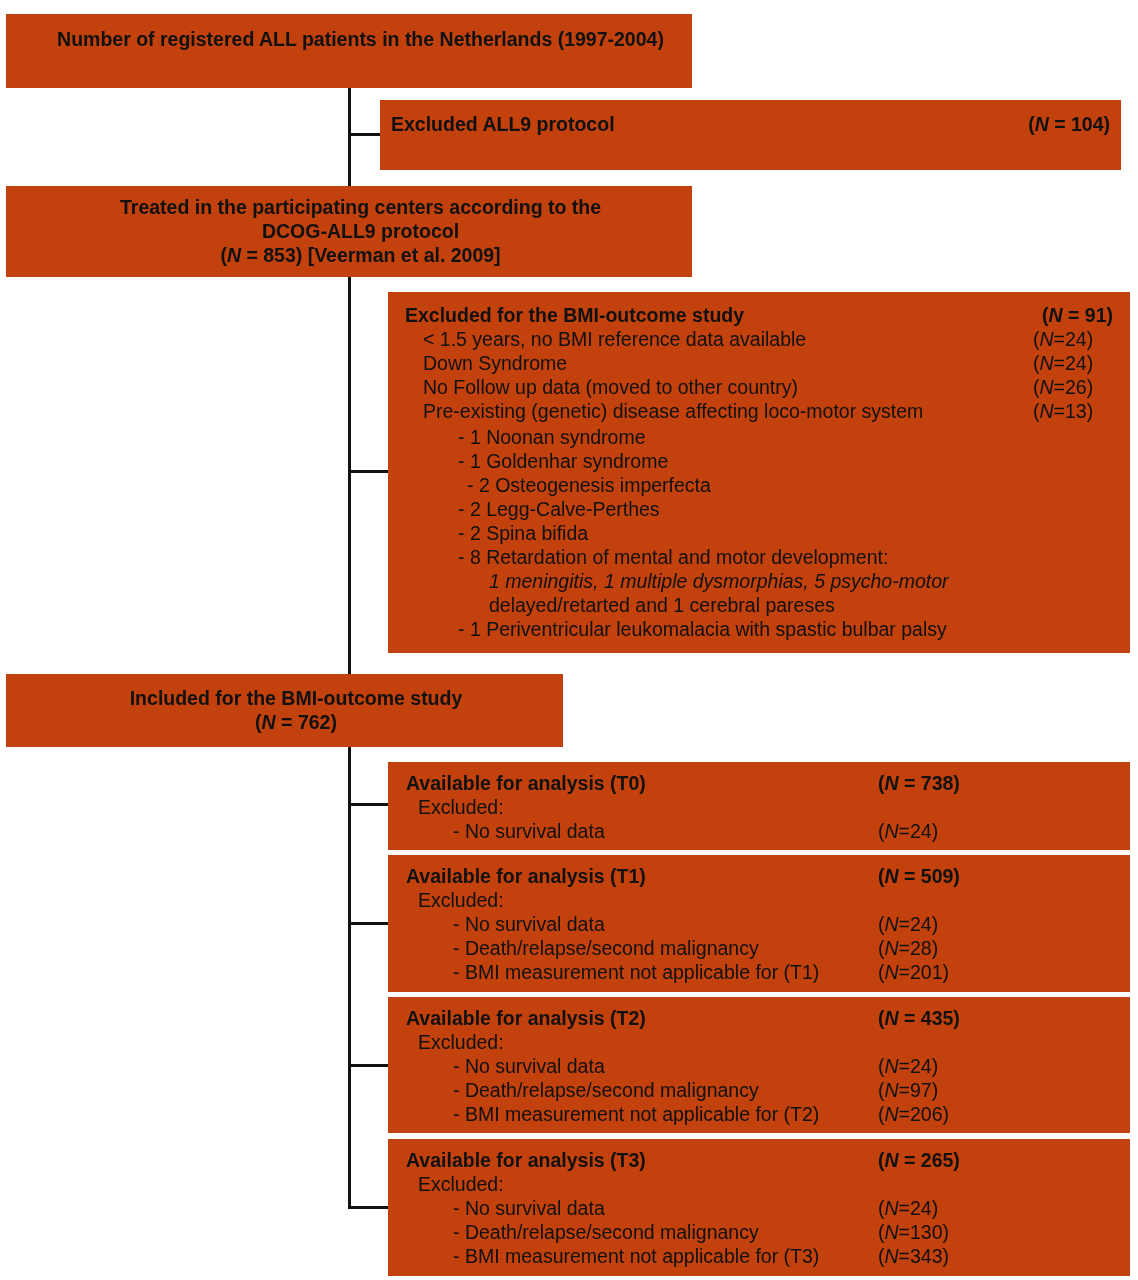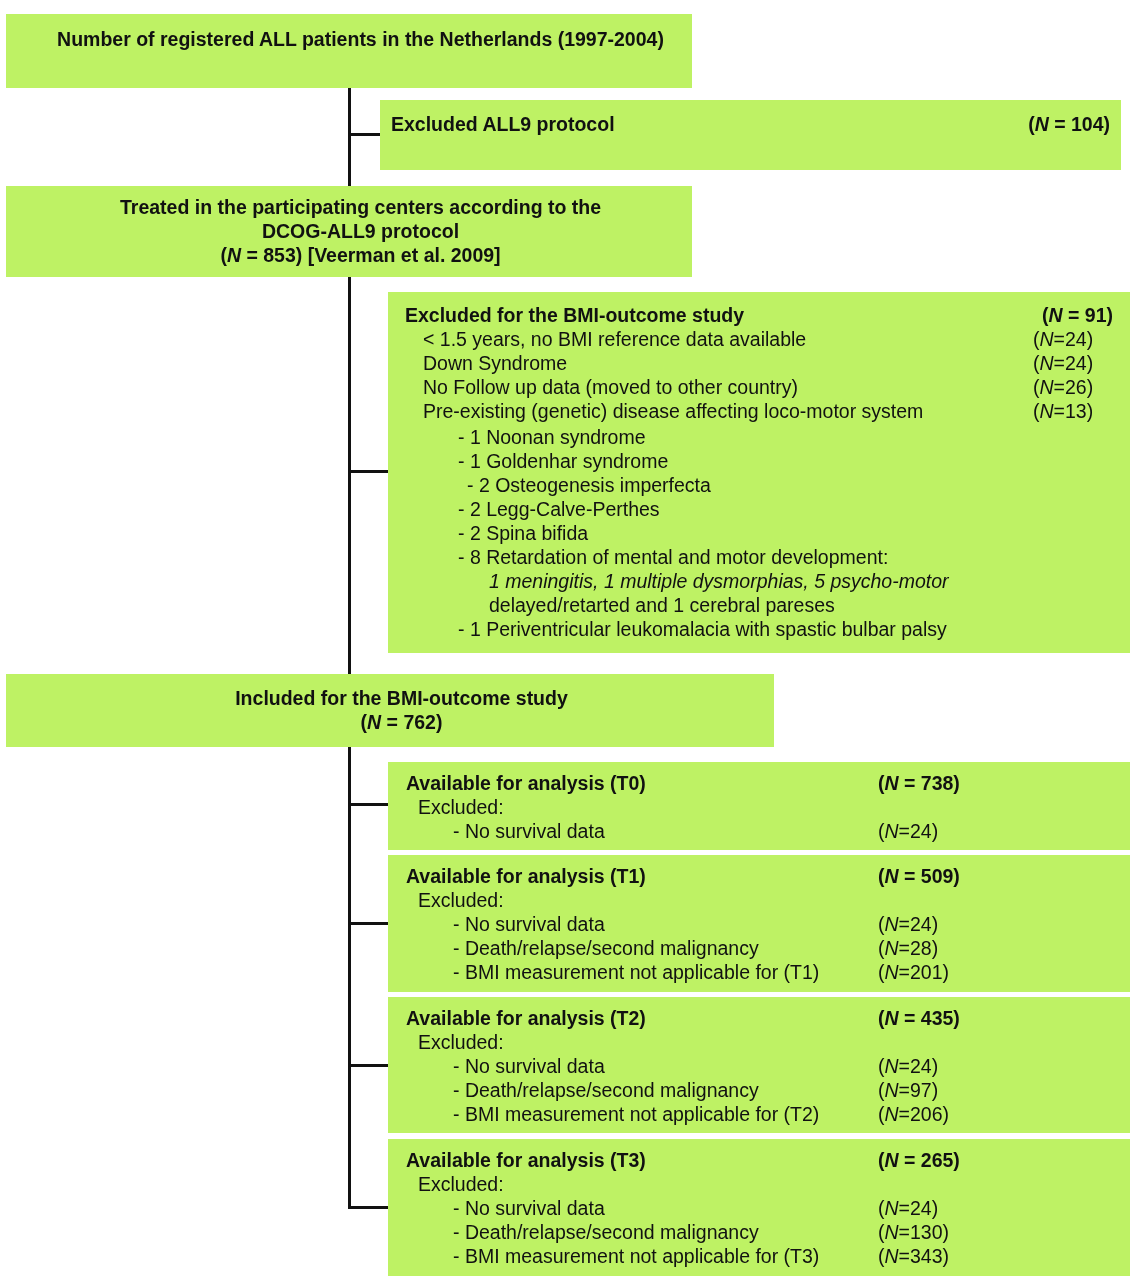--- a/index.html
+++ b/index.html
@@ -1,18 +1,18 @@
 <!DOCTYPE html>
 <html><head>
 <meta charset="utf-8">
 <style>
   html, body { margin: 0; padding: 0; background: #ffffff; }
   body { width: 1138px; height: 1280px; position: relative; overflow: hidden;
          font-family: "Liberation Sans", sans-serif; color: #111; }
-  .box { position: absolute; background: #bef264; box-sizing: border-box; padding-left: 23px; }
+  .box { position: absolute; background: #c2410c; box-sizing: border-box; padding-left: 23px; }
   .center { text-align: center; font-weight: bold; font-size: 19.5px; line-height: 24px; }
   .line { position: absolute; background: #111; }
   .row { position: absolute; font-size: 19.5px; line-height: 24px; white-space: nowrap; }
   .b { font-weight: bold; }
   .n { position: absolute; font-size: 19.5px; line-height: 24px; white-space: nowrap; }
   i { font-style: italic; }
 </style>
 </head>
 <body>
 
@@ -58,21 +58,21 @@
   <div class="row" style="left:70px;top:157px;">- 1 Goldenhar syndrome</div>
   <div class="row" style="left:79px;top:181px;">- 2 Osteogenesis imperfecta</div>
   <div class="row" style="left:70px;top:205px;">- 2 Legg-Calve-Perthes</div>
   <div class="row" style="left:70px;top:229px;">- 2 Spina bifida</div>
   <div class="row" style="left:70px;top:253px;">- 8 Retardation of mental and motor development:</div>
   <div class="row" style="left:101px;top:277px;font-style:italic;">1 meningitis, 1 multiple dysmorphias, 5 psycho-motor</div>
   <div class="row" style="left:101px;top:301px;">delayed/retarted and 1 cerebral pareses</div>
   <div class="row" style="left:70px;top:325px;">- 1 Periventricular leukomalacia with spastic bulbar palsy</div>
 </div>
 
-<div class="box center" style="left:6px;top:674px;width:768px;height:73px;padding-top:12px;">
+<div class="box center" style="left:6px;top:674px;width:557px;height:73px;padding-top:12px;">
   <div>Included for the BMI-outcome study</div>
   <div><span>(</span><i>N</i><span> = 762)</span></div>
 </div>
 
 <div class="box" style="left:388px;top:762px;width:742px;height:88px;">
   <div class="row b" style="left:18px;top:9px;">Available for analysis (T0)</div>
   <div class="n b" style="left:490px;top:9px;"><span>(</span><i>N</i><span> = 738)</span></div>
   <div class="row" style="left:30px;top:33px;">Excluded:</div>
   <div class="row" style="left:65px;top:57px;">- No survival data</div>
   <div class="n" style="left:490px;top:57px;"><span>(</span><i>N</i><span>=24)</span></div>

